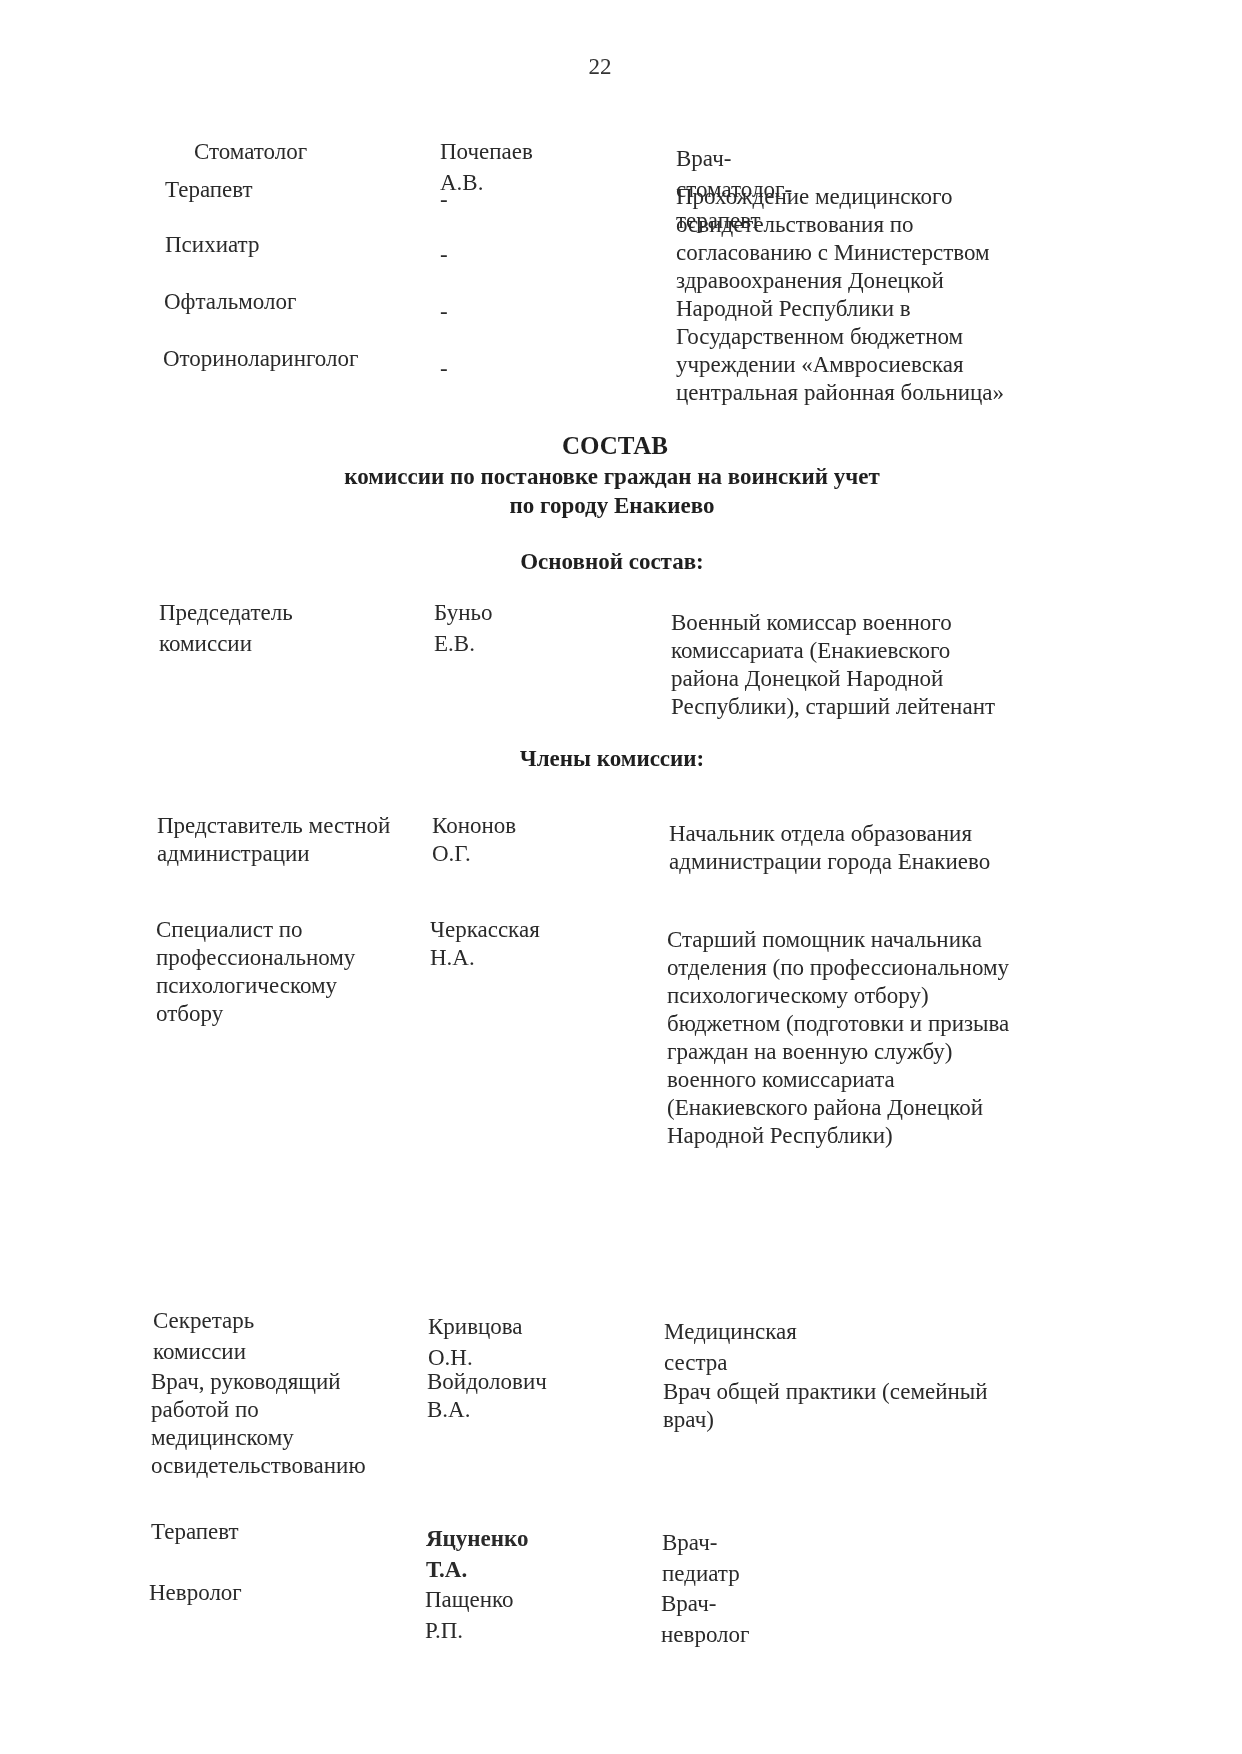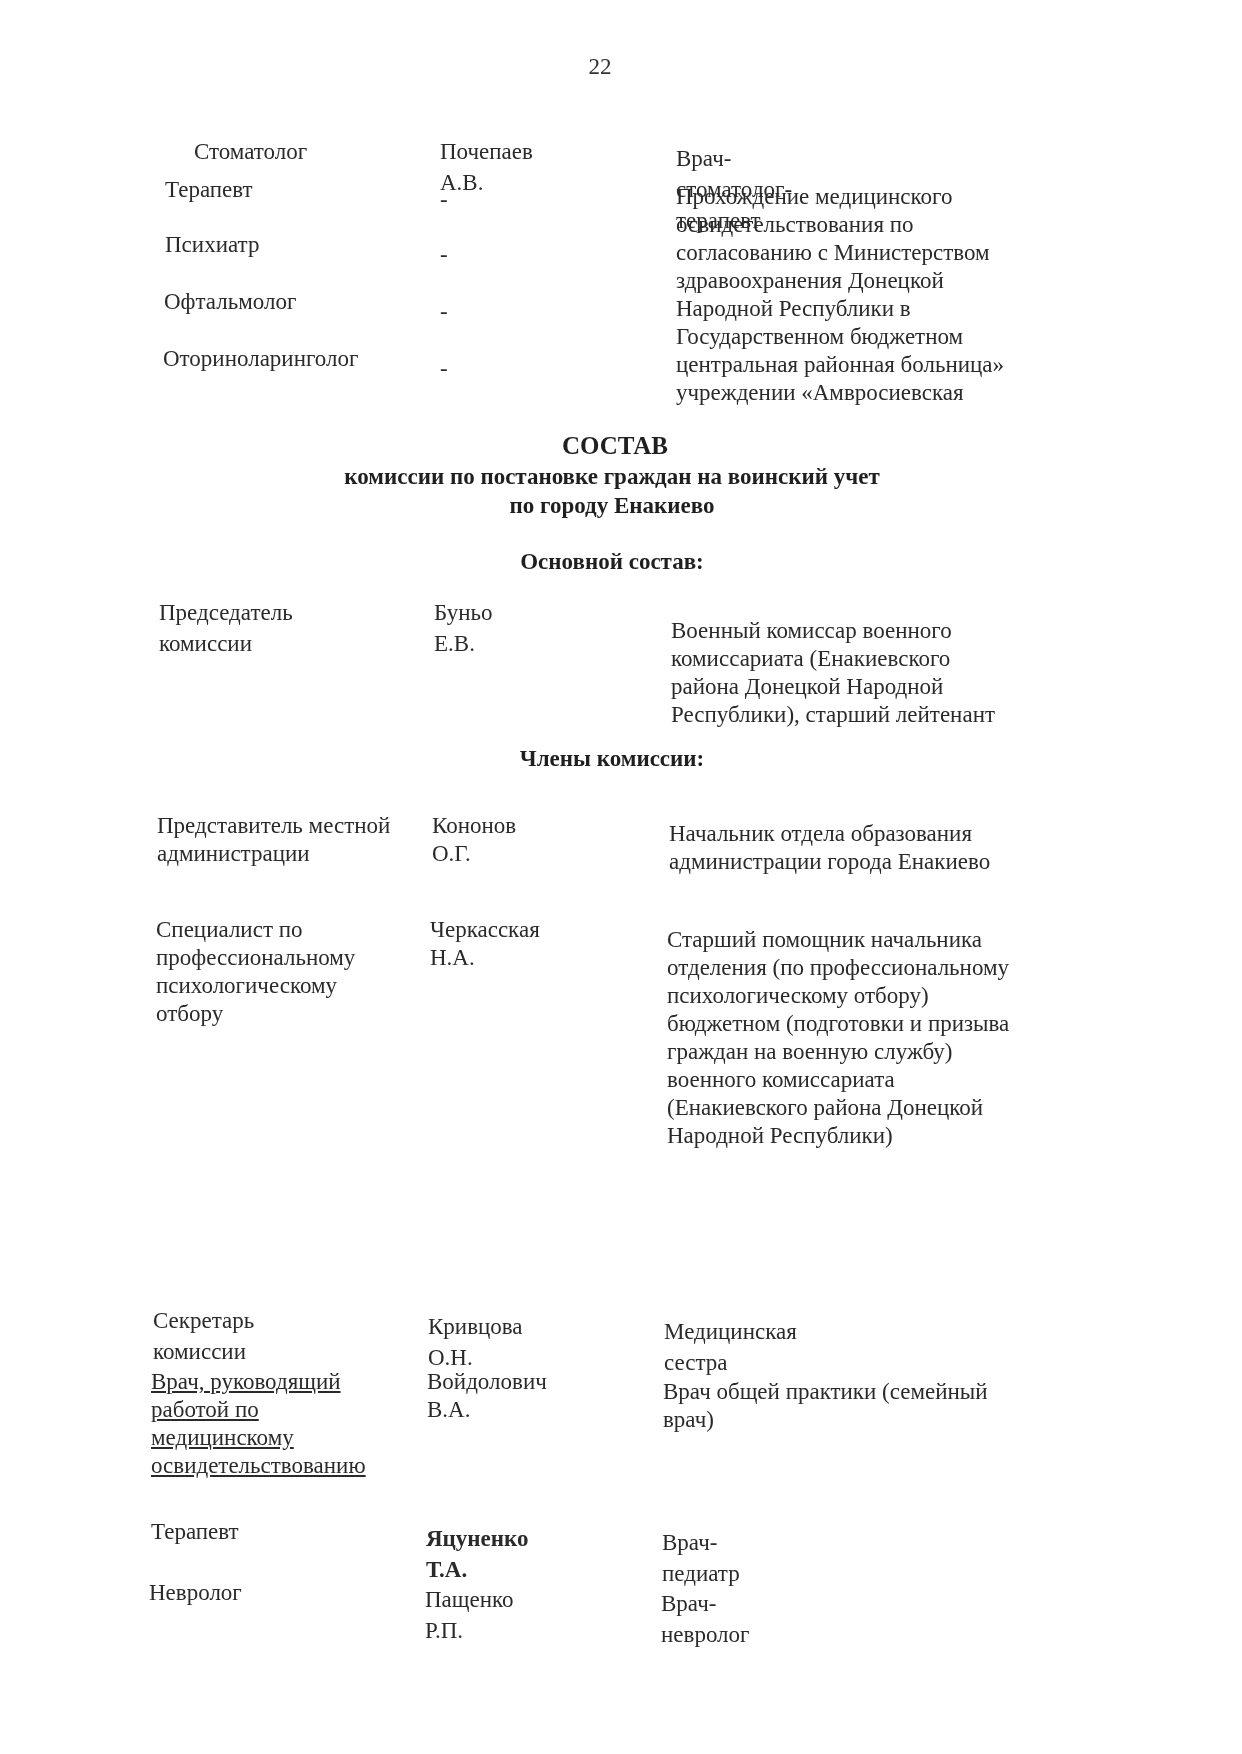--- a/index.html
+++ b/index.html
@@ -41,34 +41,34 @@
     <span class="c1" style="left:163px;">Оториноларинголог</span>
     <span class="c2" style="left:440px;top:10px;">-</span>
   </div>
   <div class="row" style="top:183px;left:676px;line-height:28px;">
     <span class="cell-line">Прохождение медицинского</span>
     <span class="cell-line">освидетельствования по</span>
     <span class="cell-line">согласованию с Министерством</span>
     <span class="cell-line">здравоохранения Донецкой</span>
     <span class="cell-line">Народной Республики в</span>
     <span class="cell-line">Государственном бюджетном</span>
+    <span class="cell-line">учреждении «Амвросиевская</span>
     <span class="cell-line">центральная районная больница»</span>
-    <span class="cell-line">учреждении «Амвросиевская</span>
   </div>
 </div>
 
 <div class="heading title" style="top:430px;left:-6px;">СОСТАВ</div>
 <div class="heading" style="top:461px;left:-9px;">комиссии по постановке граждан на воинский учет</div>
 <div class="heading" style="top:490px;left:-9px;">по городу Енакиево</div>
 <div class="heading" style="top:546px;left:-9px;">Основной состав:</div>
 
 <div class="row" style="top:597px;left:0;">
   <span class="c1" style="left:159px;">Председатель комиссии</span>
   <span class="c2" style="left:434px;">Буньо Е.В.</span>
-  <span class="c3" style="left:671px;top:20px;line-height:28px;">
+  <span class="c3" style="left:671px;top:12px;line-height:28px;">
     <span class="cell-line">Военный комиссар военного</span>
     <span class="cell-line">комиссариата (Енакиевского</span>
     <span class="cell-line">района Донецкой Народной</span>
     <span class="cell-line">Республики), старший лейтенант</span>
   </span>
 </div>
 
 <div class="heading" style="top:743px;left:-9px;">Члены комиссии:</div>
 
 <div class="row" style="top:812px;left:0;line-height:28px;">
@@ -103,21 +103,21 @@
   </span>
 </div>
 
 <div class="row" style="top:1305px;left:0;">
   <span class="c1" style="left:153px;">Секретарь комиссии</span>
   <span class="c2" style="left:428px;top:6px;">Кривцова О.Н.</span>
   <span class="c3" style="left:664px;top:11px;">Медицинская сестра</span>
 </div>
 
 <div class="row" style="top:1368px;left:0;line-height:28px;">
-  <span class="c1" style="left:151px;text-decoration:underline;">
+  <span class="c1" style="left:151px;">
     <span class="cell-line">Врач, руководящий</span>
     <span class="cell-line">работой по</span>
     <span class="cell-line">медицинскому</span>
     <span class="cell-line">освидетельствованию</span>
   </span>
   <span class="c2" style="left:427px;">Войдолович В.А.</span>
   <span class="c3" style="left:663px;top:10px;">
     <span class="cell-line">Врач общей практики (семейный</span>
     <span class="cell-line">врач)</span>
   </span>

